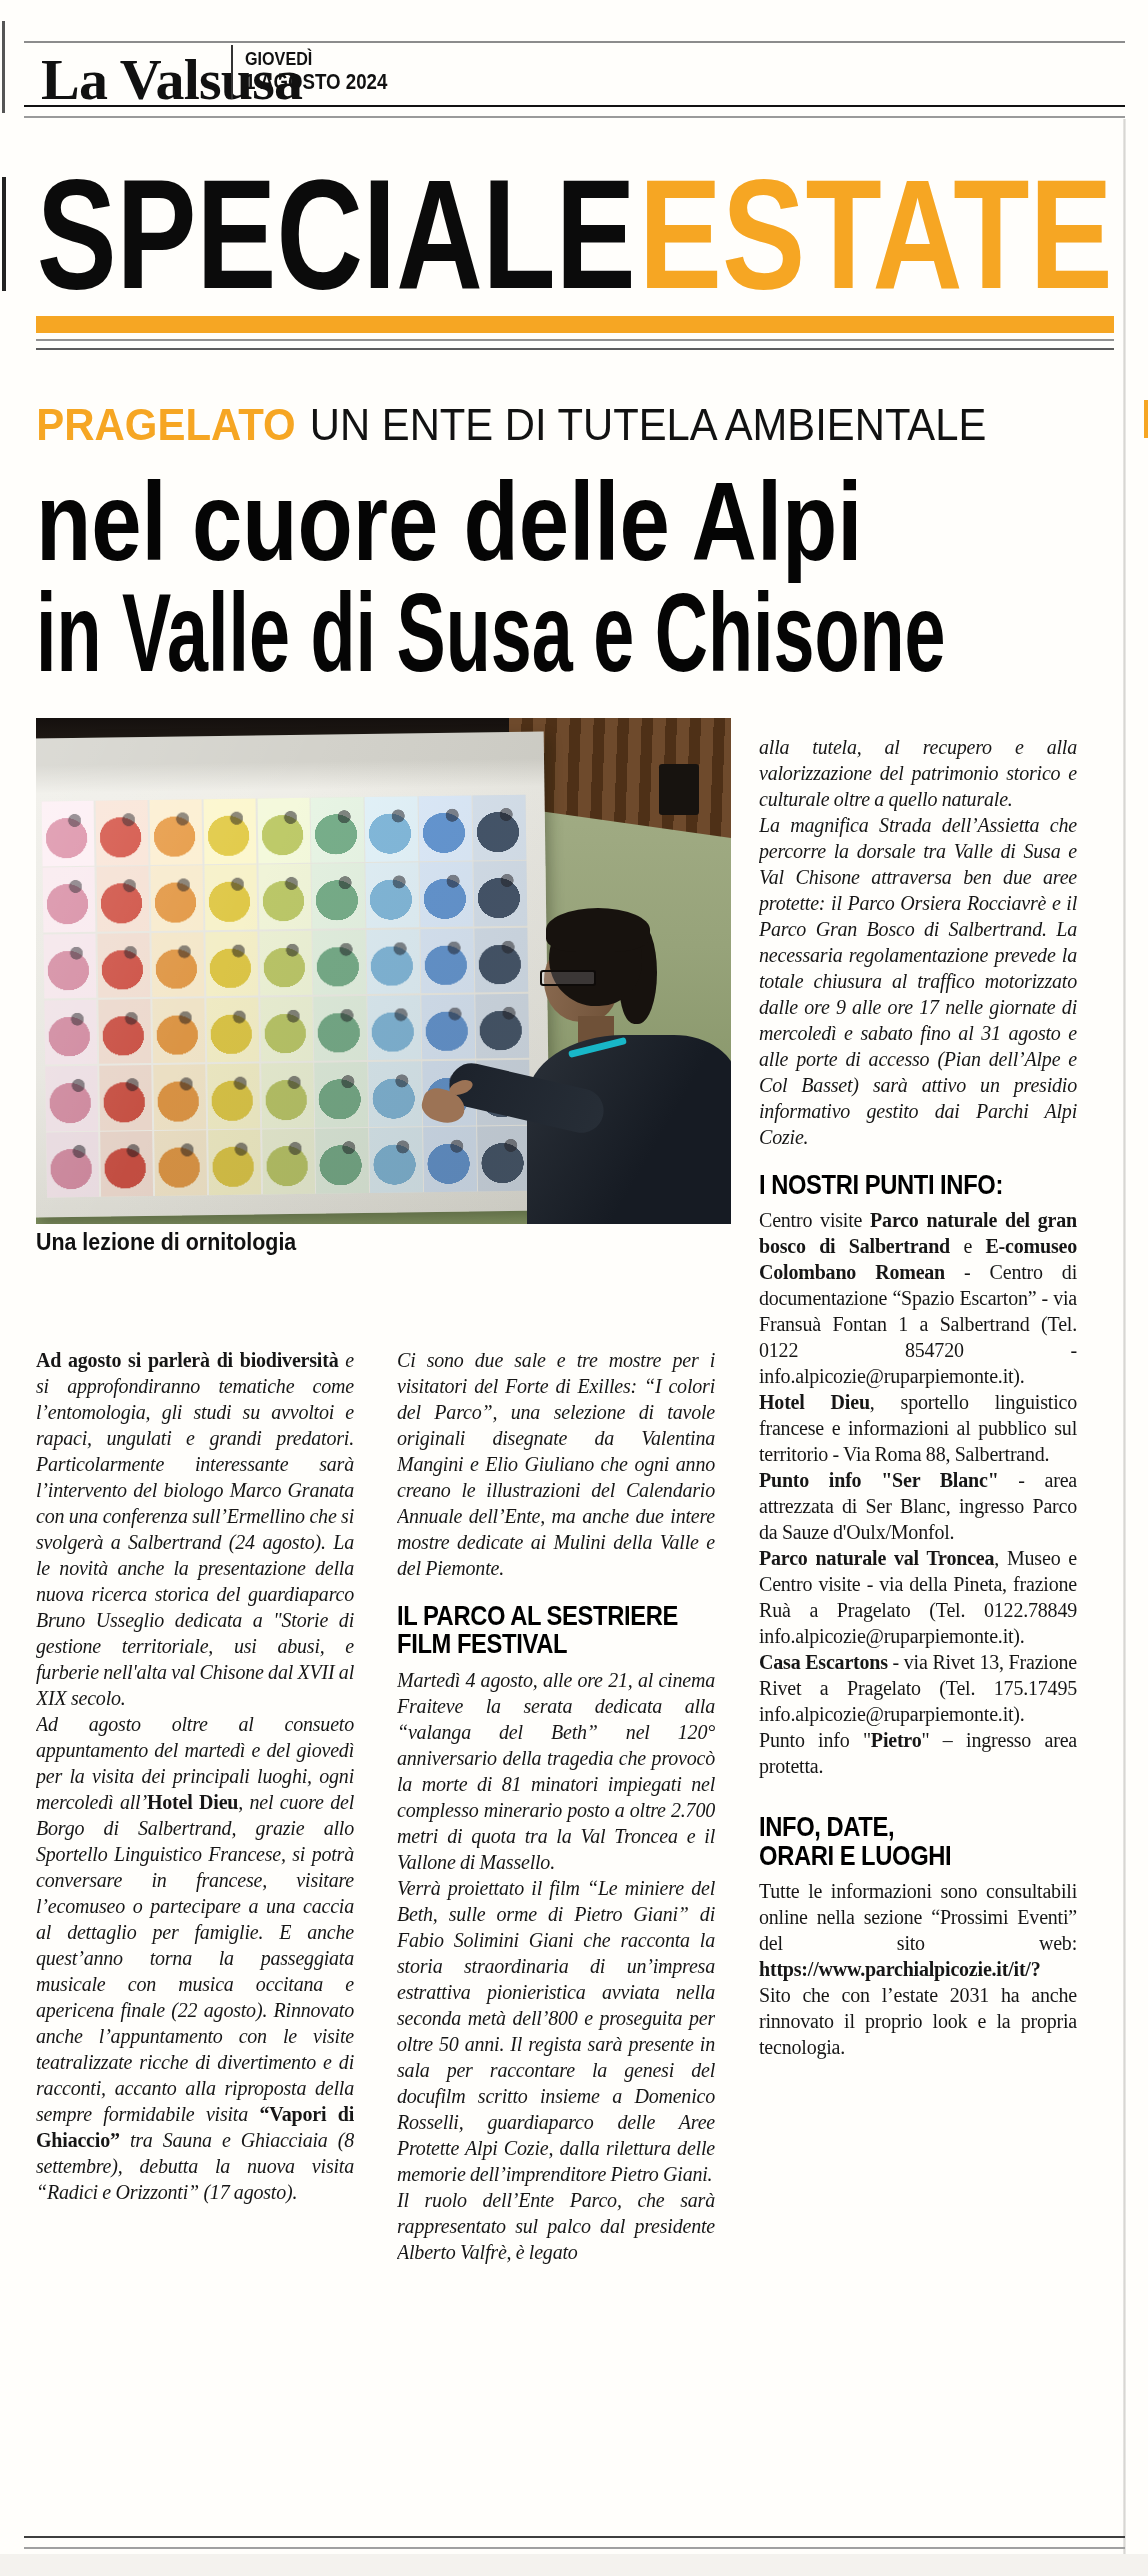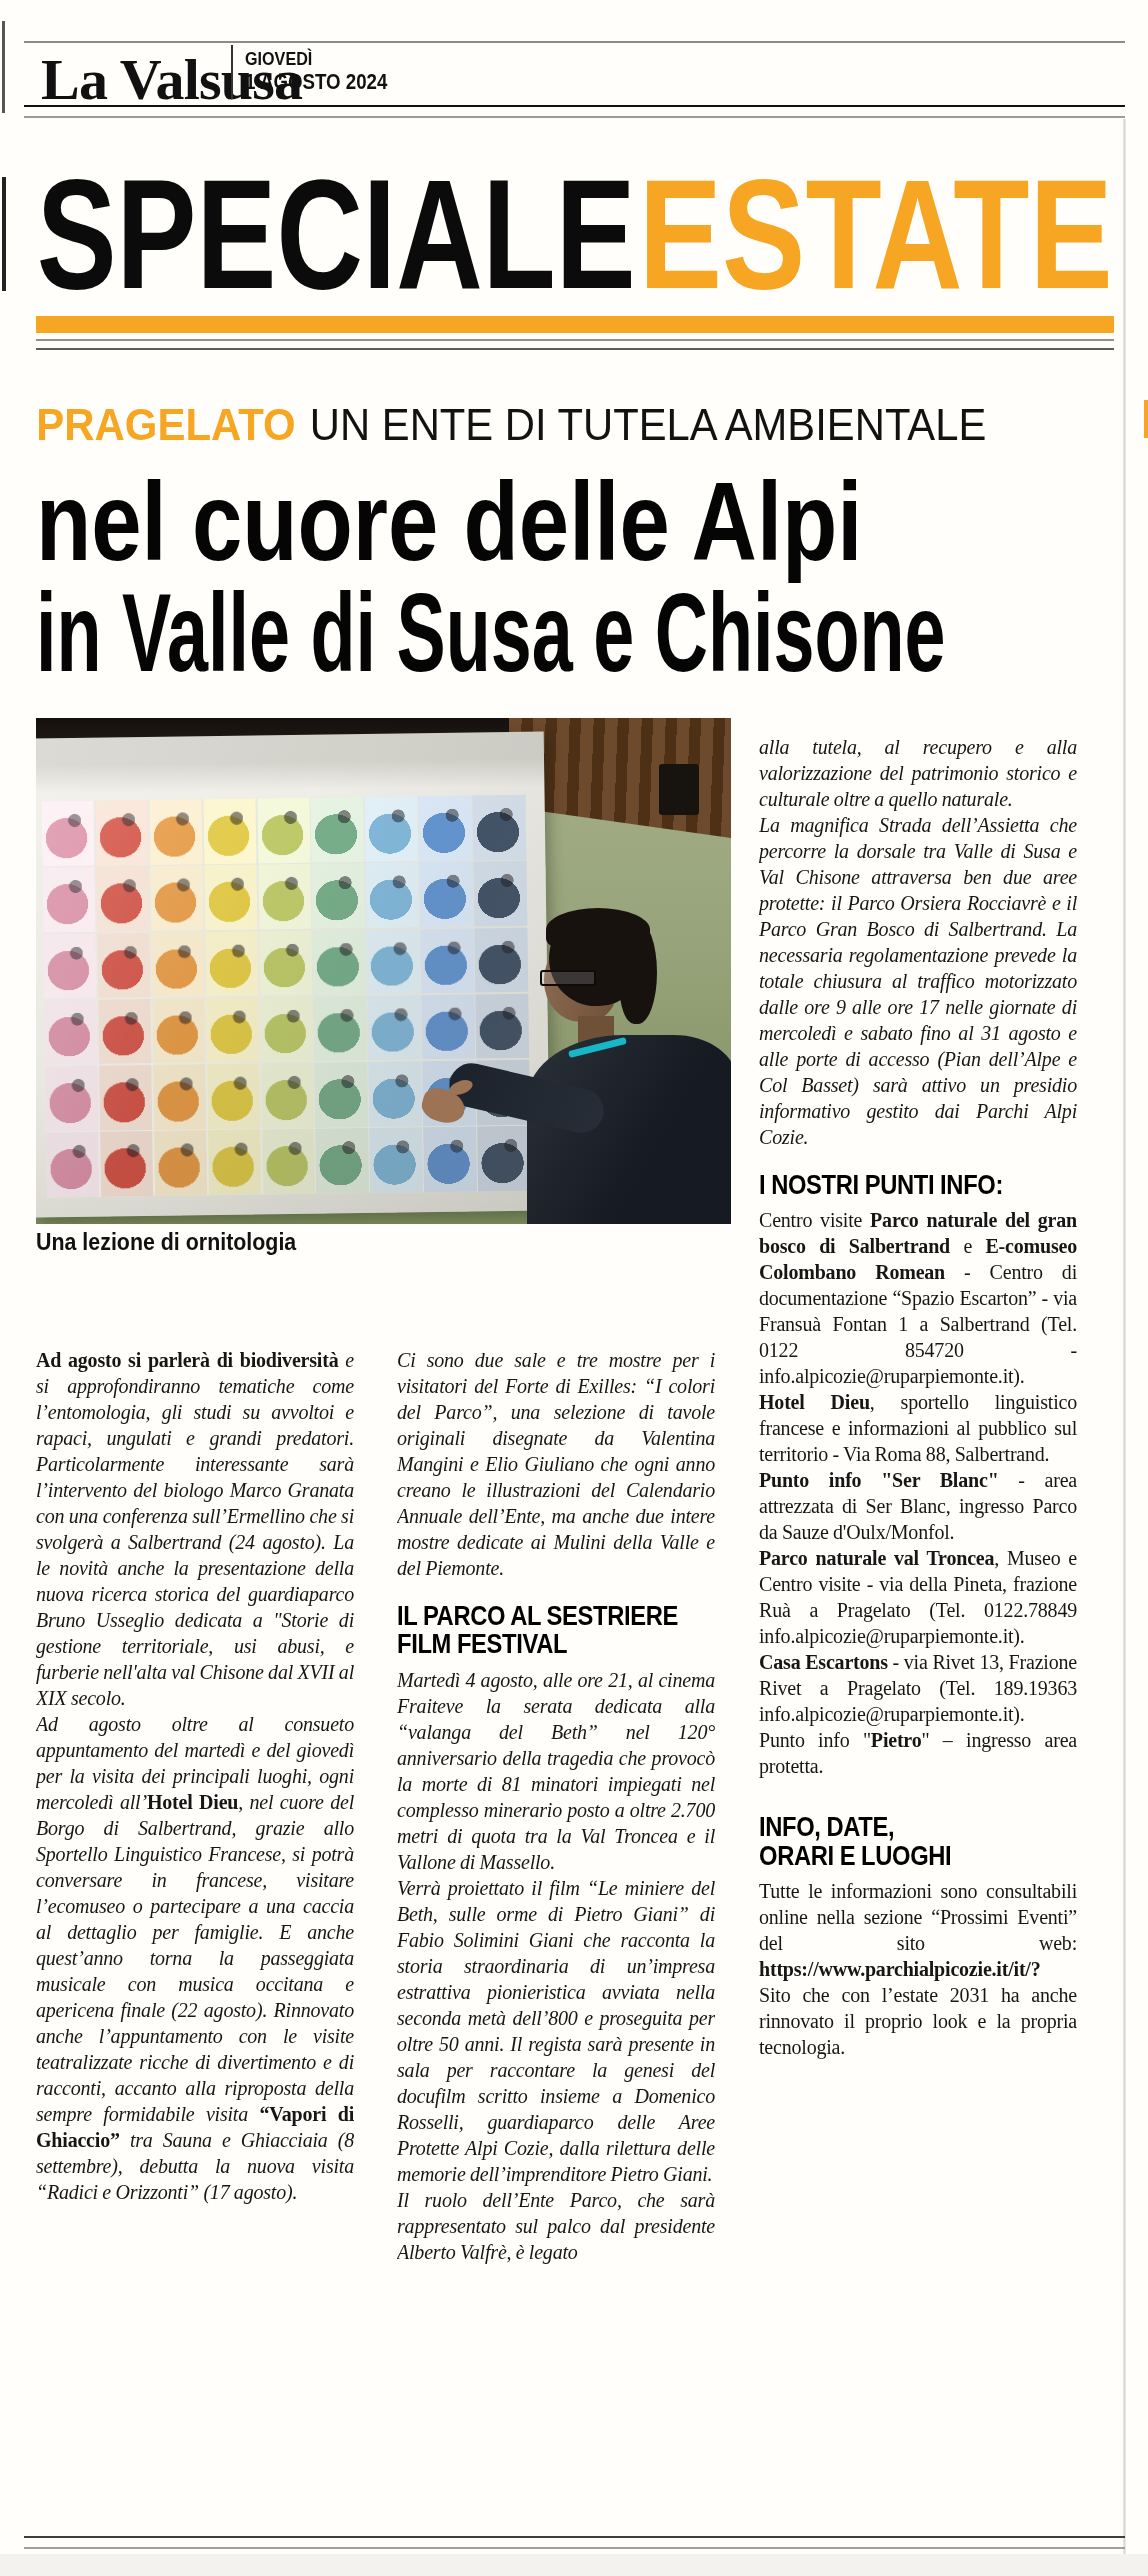--- a/index.html
+++ b/index.html
@@ -219,21 +219,21 @@
     <p class="para"><span class="i">Il ruolo dell’Ente Parco, che sarà rappresentato sul palco dal presidente Alberto Valfrè, è legato</span></p>
   </div>
 <div class="column" style="left:759px;top:734px;height:1776px;">
     <p class="para"><span class="i">alla tutela, al recupero e alla valorizzazione del patrimonio storico e culturale oltre a quello naturale.</span></p>
     <p class="para"><span class="i">La magnifica Strada dell’Assietta che percorre la dorsale tra Valle di Susa e Val Chisone attraversa ben due aree protette: il Parco Orsiera Rocciavrè e il Parco Gran Bosco di Salbertrand. La necessaria regolamentazione prevede la totale chiusura al traffico motorizzato dalle ore 9 alle ore 17 nelle giornate di mercoledì e sabato fino al 31 agosto e alle porte di accesso (Pian dell’Alpe e Col Basset) sarà attivo un presidio informativo gestito dai Parchi Alpi Cozie.</span></p>
     <div class="col-heading"><span class="cond">I NOSTRI PUNTI INFO:</span></div>
     <p class="para"><span class="r">Centro visite </span><span class="b">Parco naturale del gran bosco di Salbertrand</span><span class="r"> e </span><span class="b">E-comuseo Colombano Romean</span><span class="r"> - Centro di documentazione “Spazio Escarton” - via Fransuà Fontan 1 a Salbertrand (Tel. 0122 854720 - info.alpicozie@ruparpiemonte.it).</span></p>
     <p class="para"><span class="b">Hotel Dieu</span><span class="r">, sportello linguistico francese e informazioni al pubblico sul territorio - Via Roma 88, Salbertrand.</span></p>
     <p class="para"><span class="b">Punto info "Ser Blanc"</span><span class="r"> - area attrezzata di Ser Blanc, ingresso Parco da Sauze d'Oulx/Monfol.</span></p>
     <p class="para"><span class="b">Parco naturale val Troncea</span><span class="r">, Museo e Centro visite - via della Pineta, frazione Ruà a Pragelato (Tel. 0122.78849 info.alpicozie@ruparpiemonte.it).</span></p>
-    <p class="para"><span class="b">Casa Escartons</span><span class="r"> - via Rivet 13, Frazione Rivet a Pragelato (Tel. 189.19363 info.alpicozie@ruparpiemonte.it).</span></p>
+    <p class="para"><span class="b">Casa Escartons</span><span class="r"> - via Rivet 13, Frazione Rivet a Pragelato (Tel. 175.17495 info.alpicozie@ruparpiemonte.it).</span></p>
     <p class="para"><span class="r">Punto info "</span><span class="b">Pietro</span><span class="r">" – ingresso area protetta.</span></p>
     <div class="col-heading gap"><span class="cond">INFO, DATE,<br>ORARI E LUOGHI</span></div>
     <p class="para"><span class="r">Tutte le informazioni sono consultabili online nella sezione “Prossimi Eventi” del sito web: </span><span class="b">https://www.parchialpicozie.it/it/?</span></p>
     <p class="para"><span class="r">Sito che con l’estate 2031 ha anche rinnovato il proprio look e la propria tecnologia.</span></p>
   </div>
 
 <div class="abs" style="left:24px;top:2536px;width:1101px;height:2.4px;background:#3f3f3f;"></div>
 <div class="abs" style="left:24px;top:2547px;width:1101px;height:1.6px;background:#a0a0a0;"></div>
 <div class="abs" style="left:0;top:2554px;width:1149px;height:22px;background:#f4f2ee;"></div>
 

